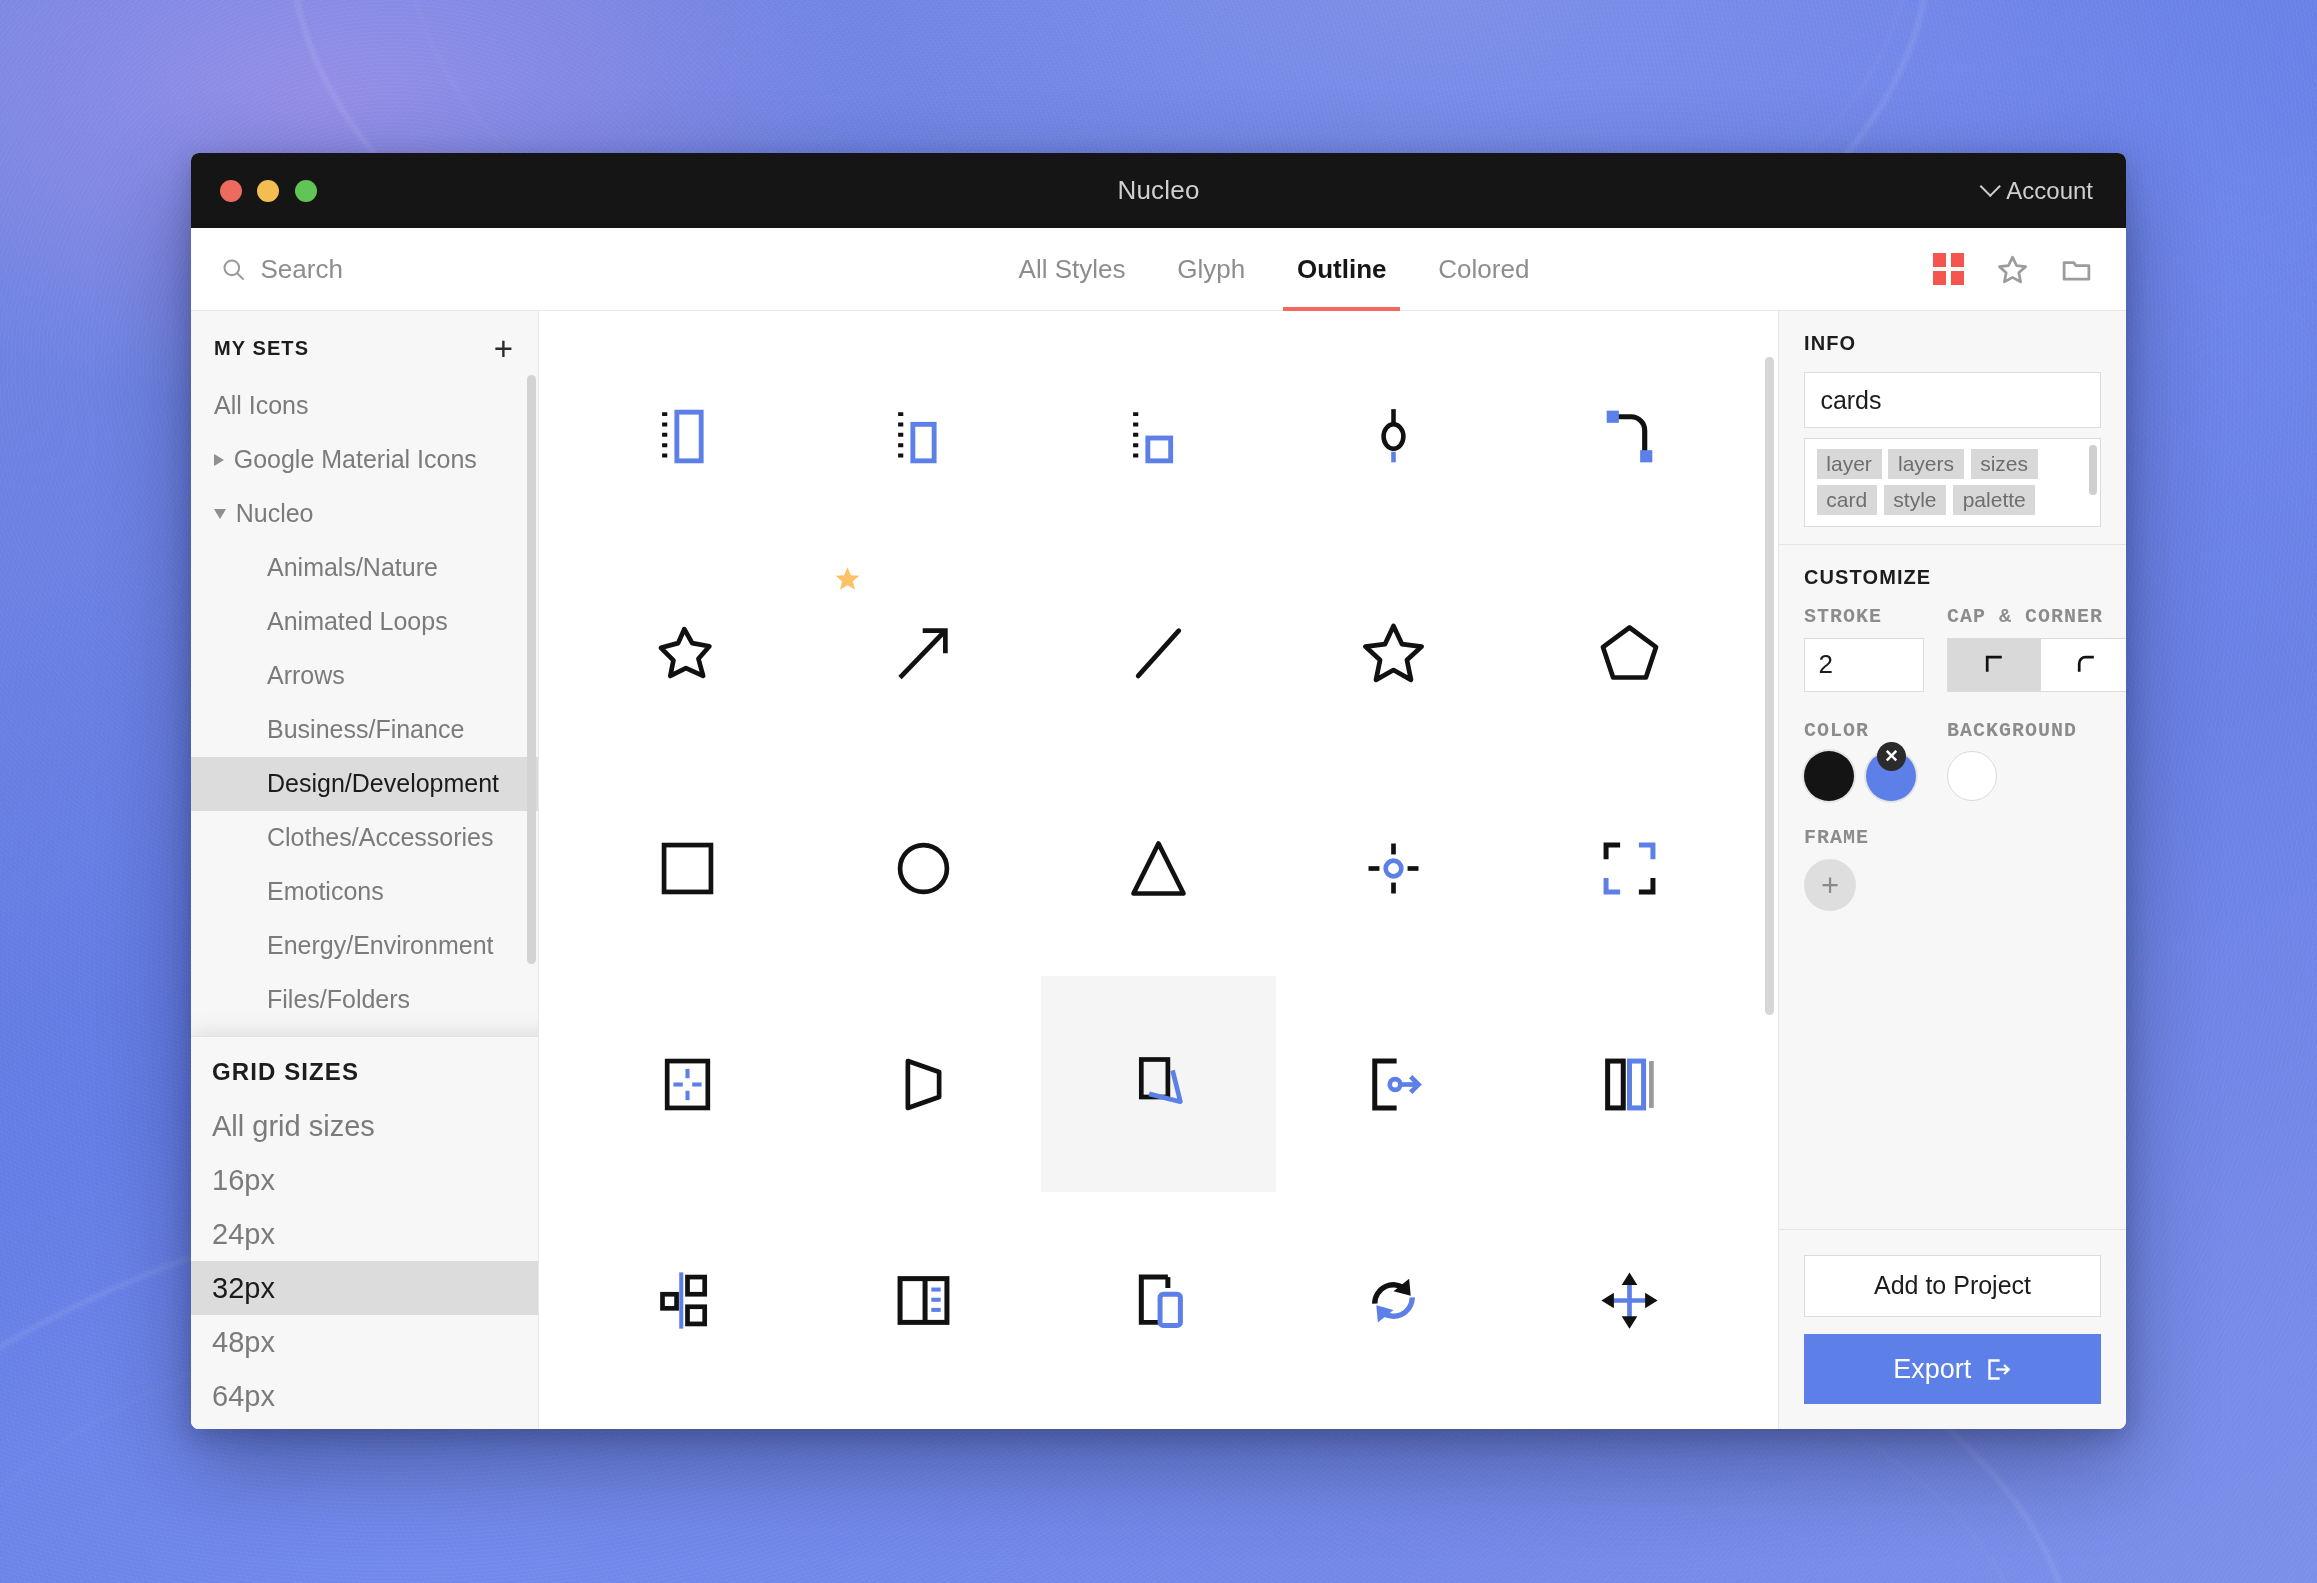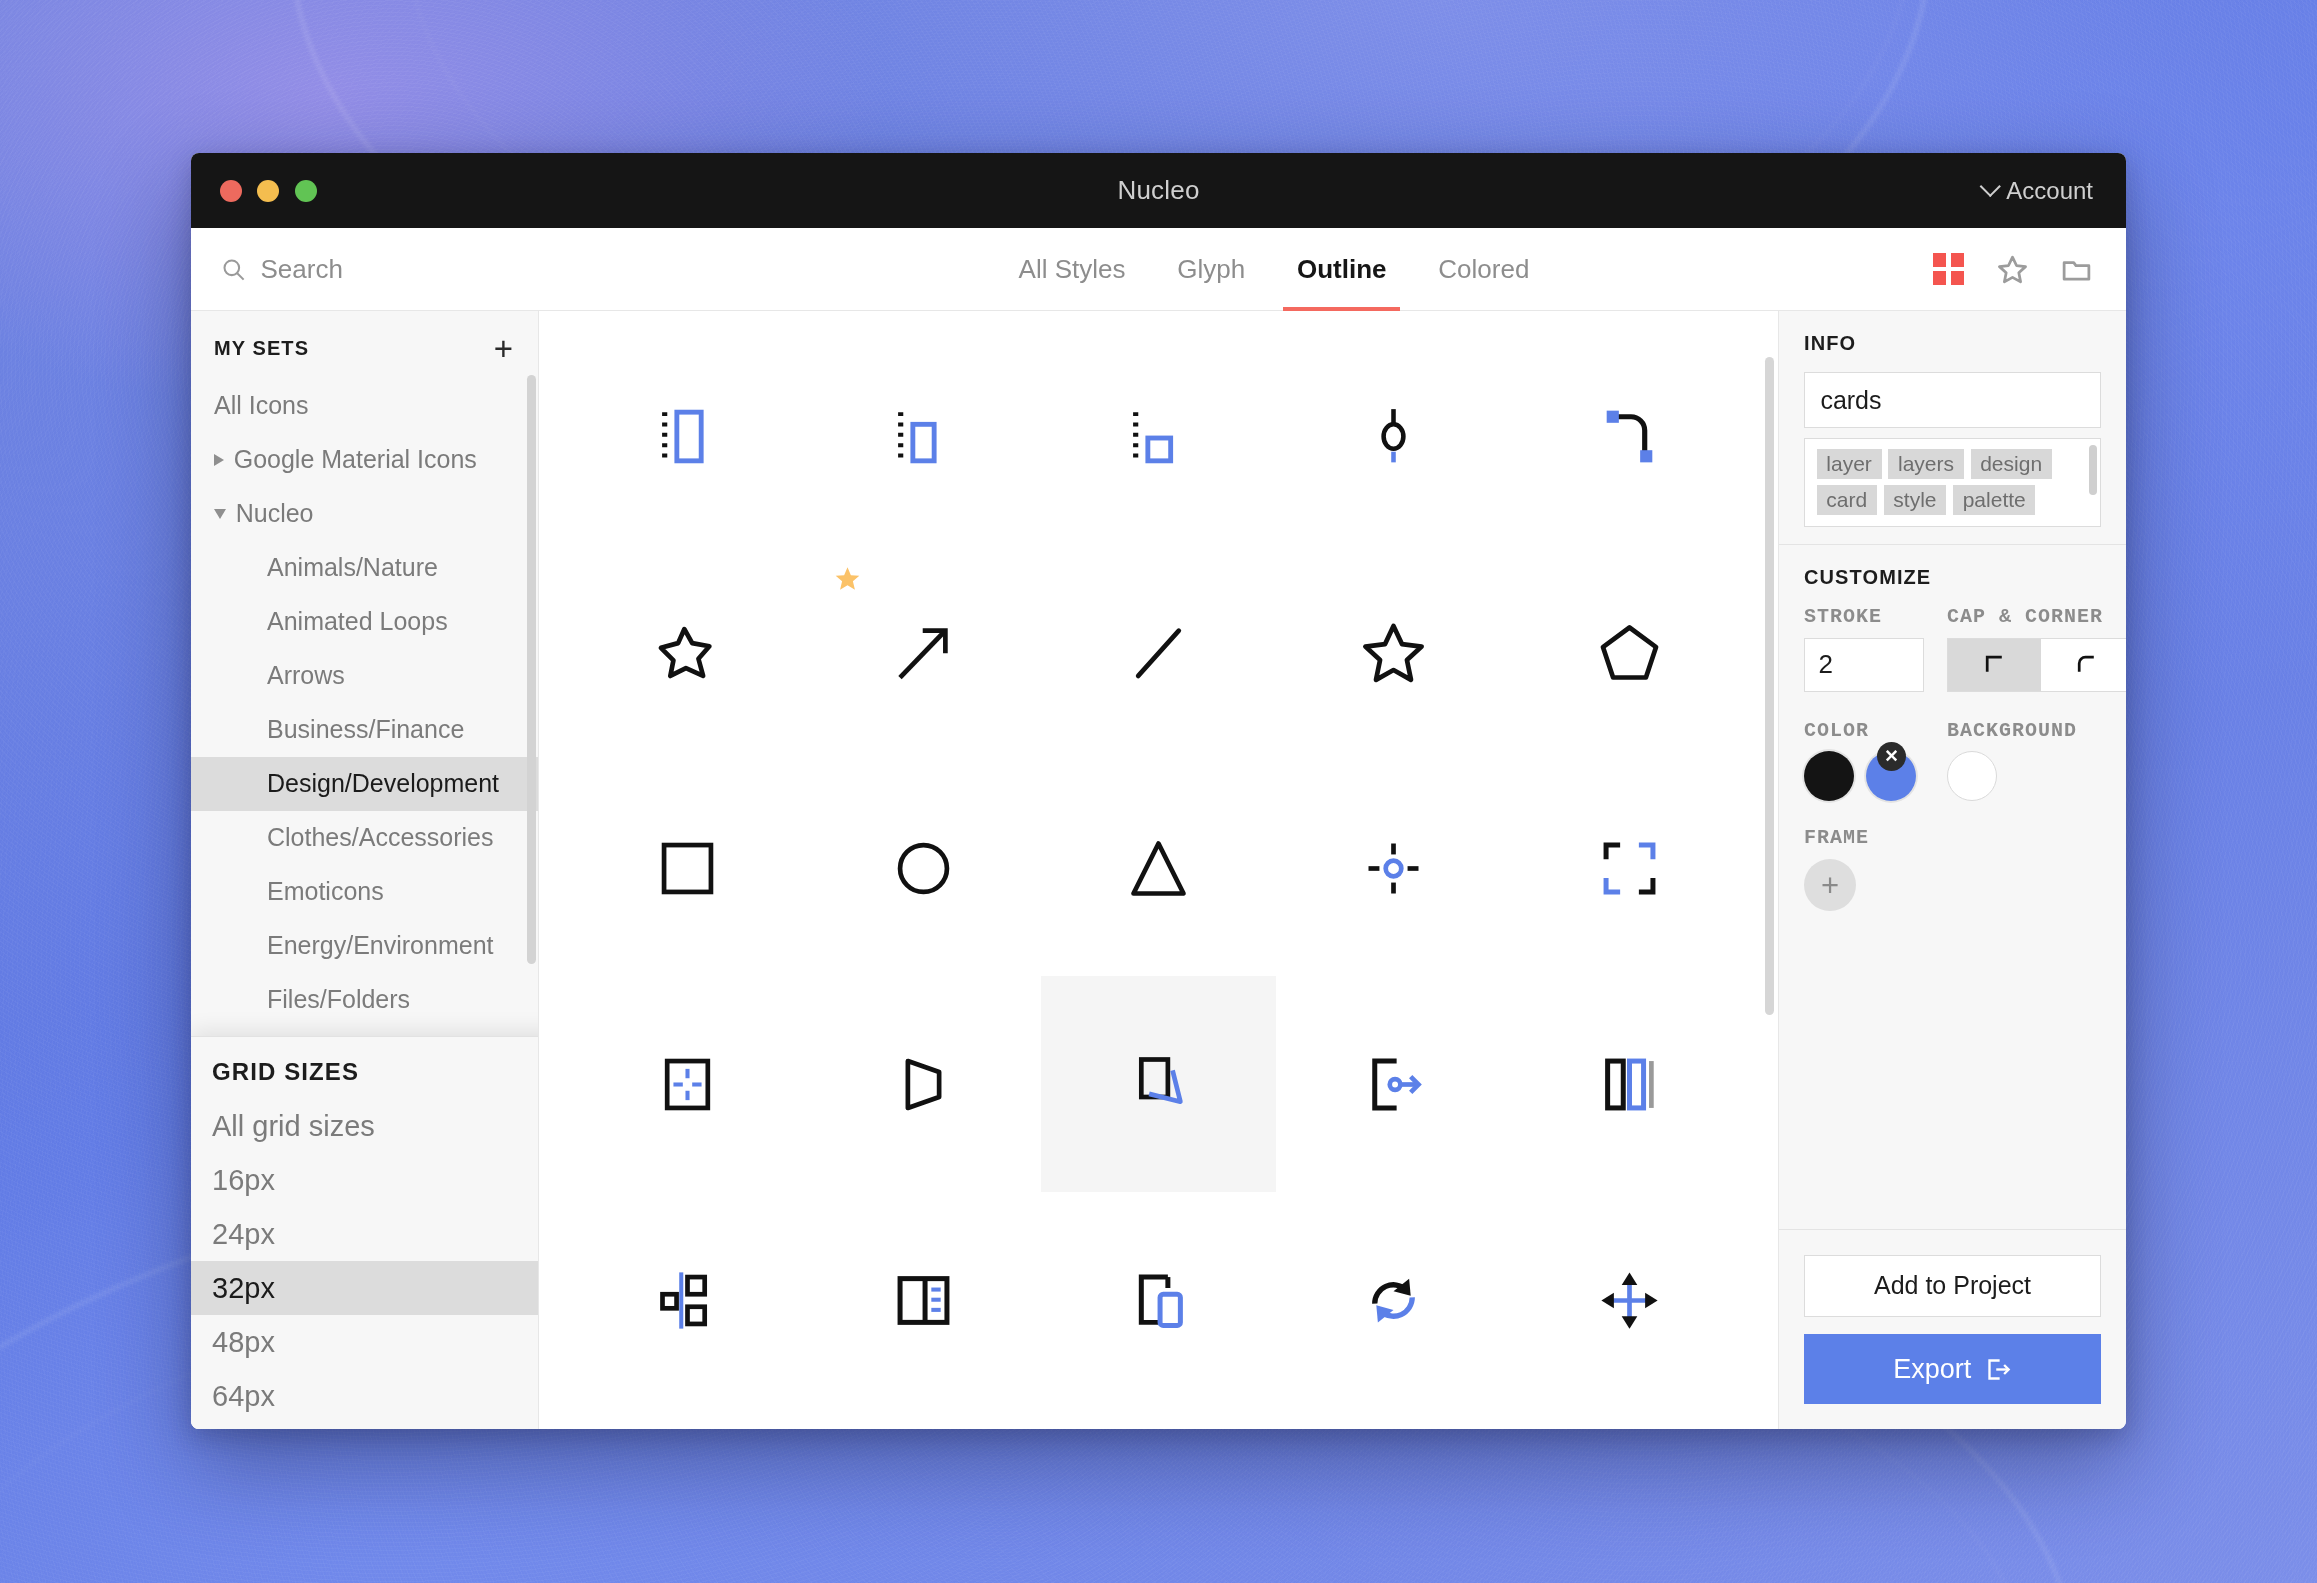--- a/index.html
+++ b/index.html
@@ -570,21 +570,21 @@
 
       <div id="right-panel">
 
         <div id="info-block">
           <div class="rp-section-title">INFO</div>
           <input id="icon-name-input" type="text" value="cards" style="">
           <div id="tags-box">
             <div id="tags-wrap">
               <span class="tag">layer</span>
               <span class="tag">layers</span>
-              <span class="tag">design</span>
+              <span class="tag">sizes</span>
               <span class="tag">card</span>
               <span class="tag">style</span>
               <span class="tag">palette</span>
             </div>
             <div id="tags-scrollbar"></div>
           </div>
         </div>
 
         <div id="customize-block">
           <div class="rp-section-title">CUSTOMIZE</div>

